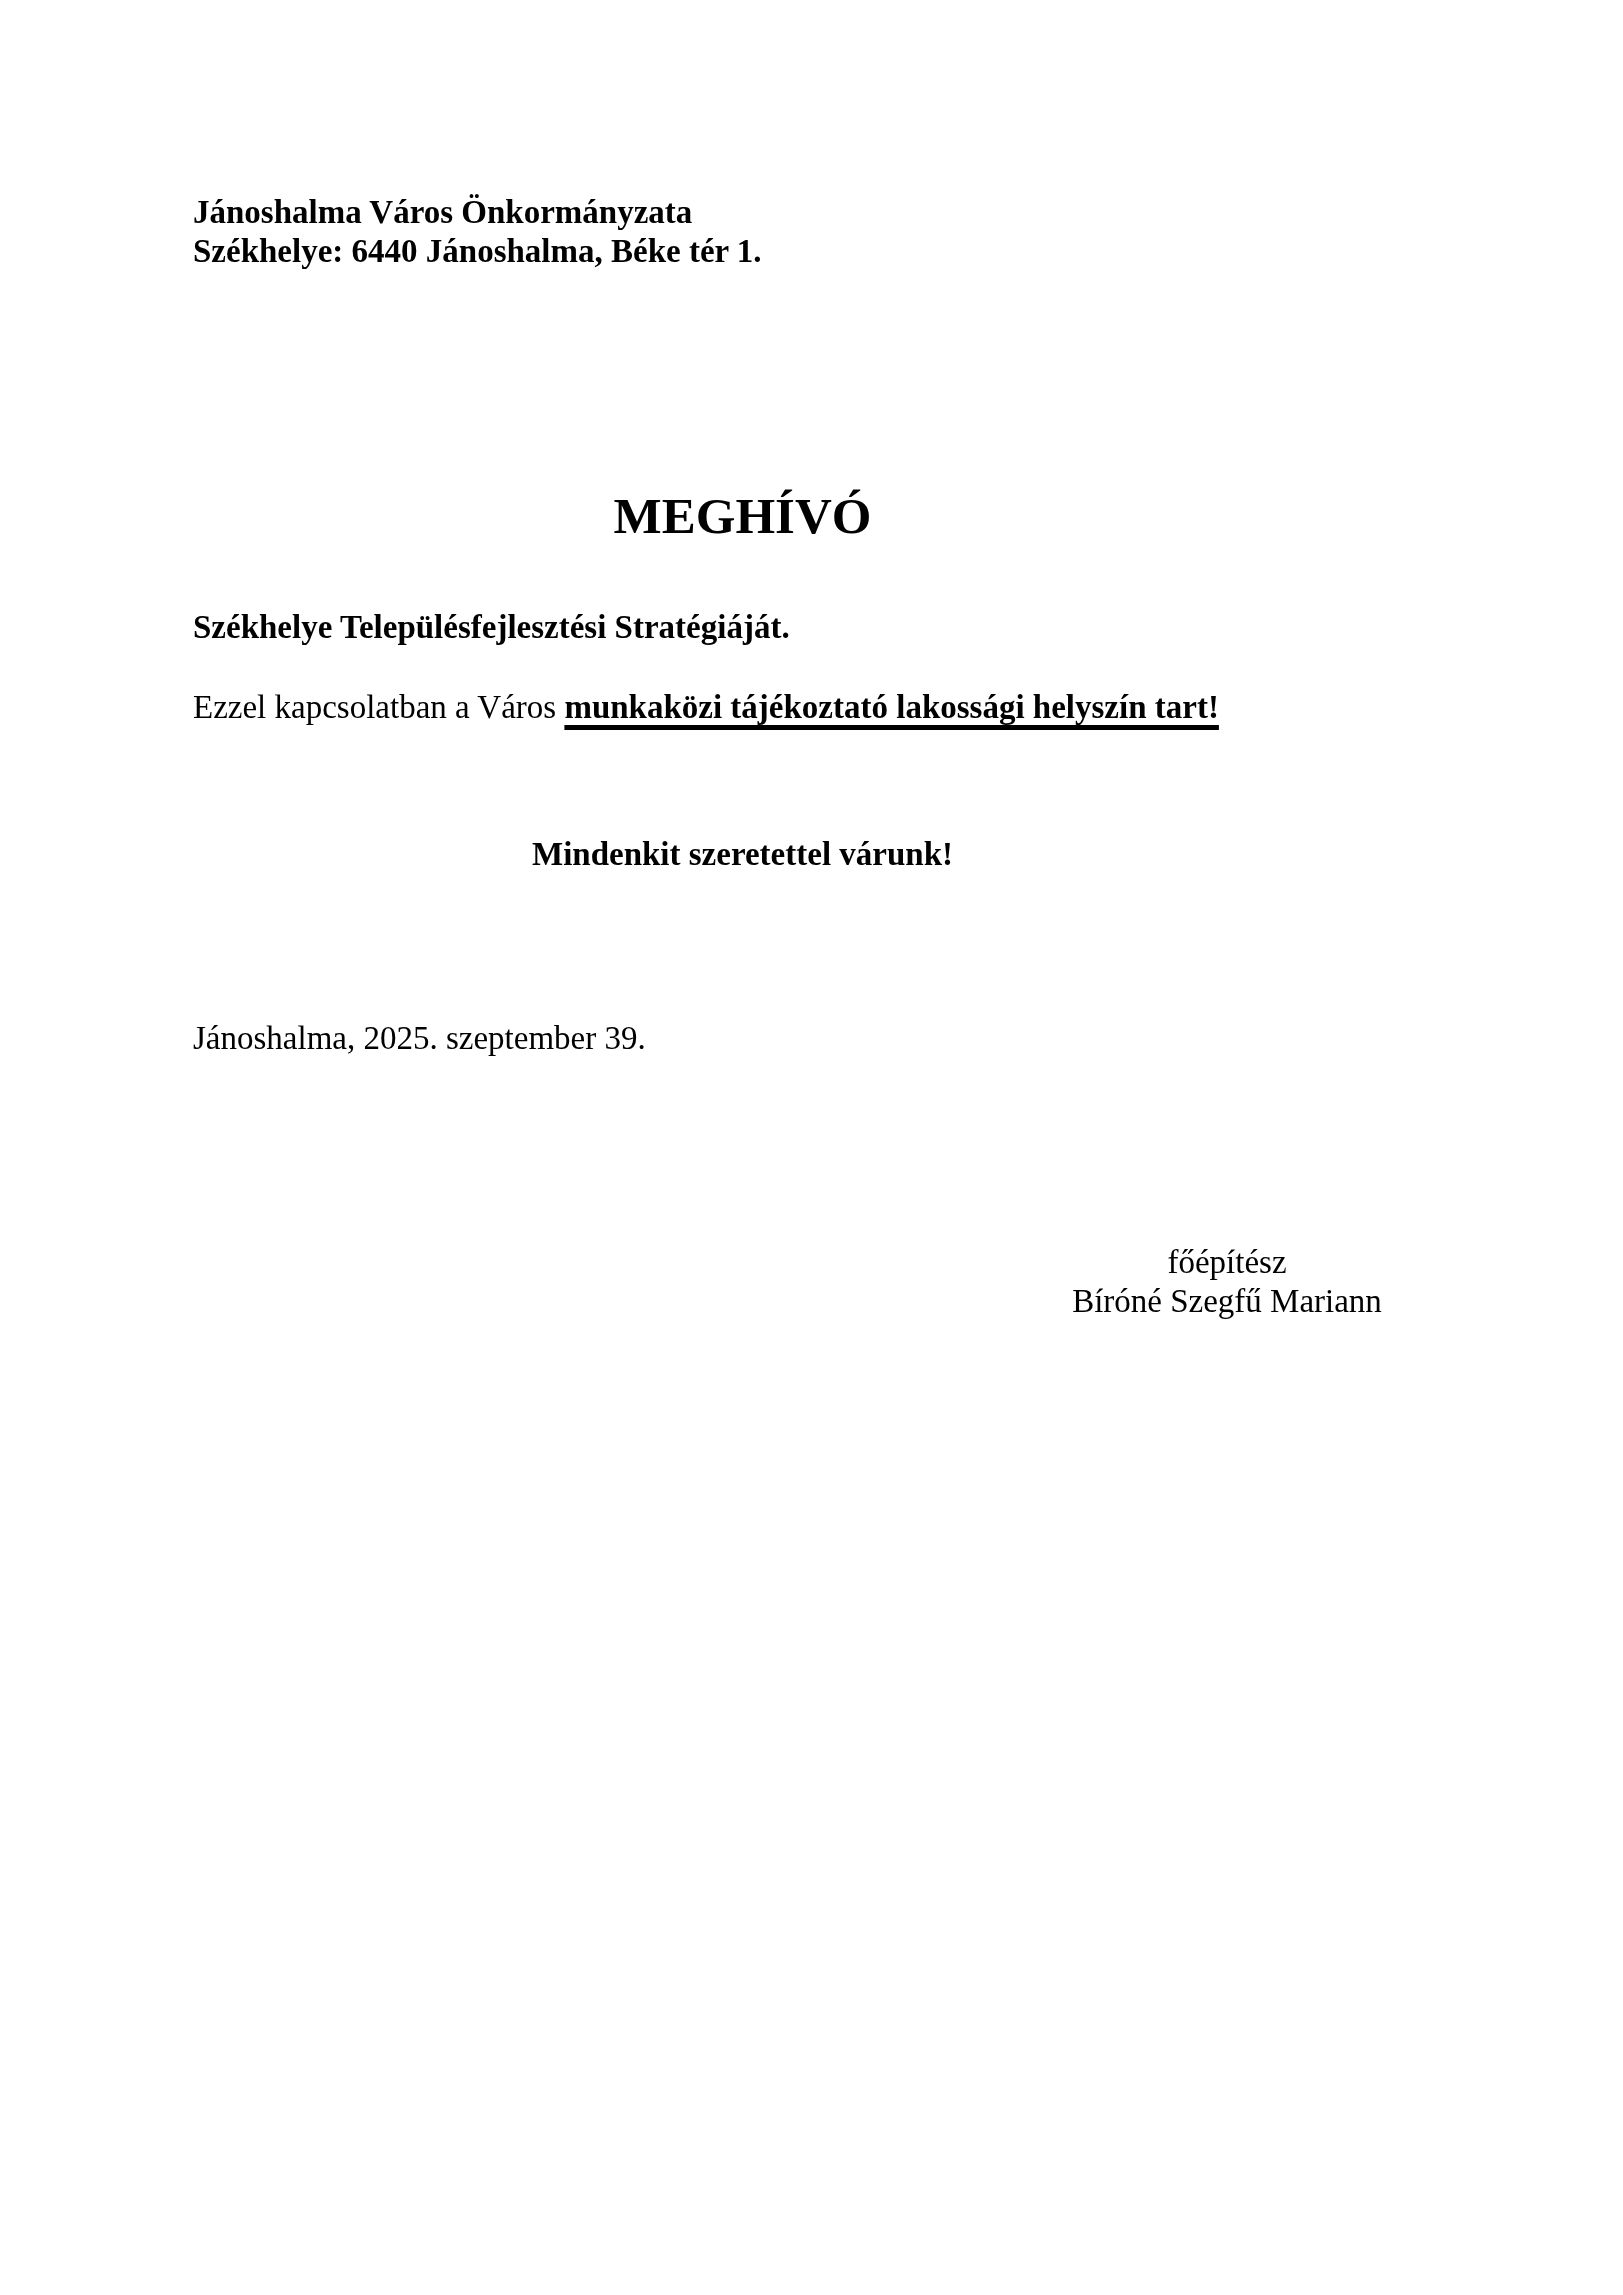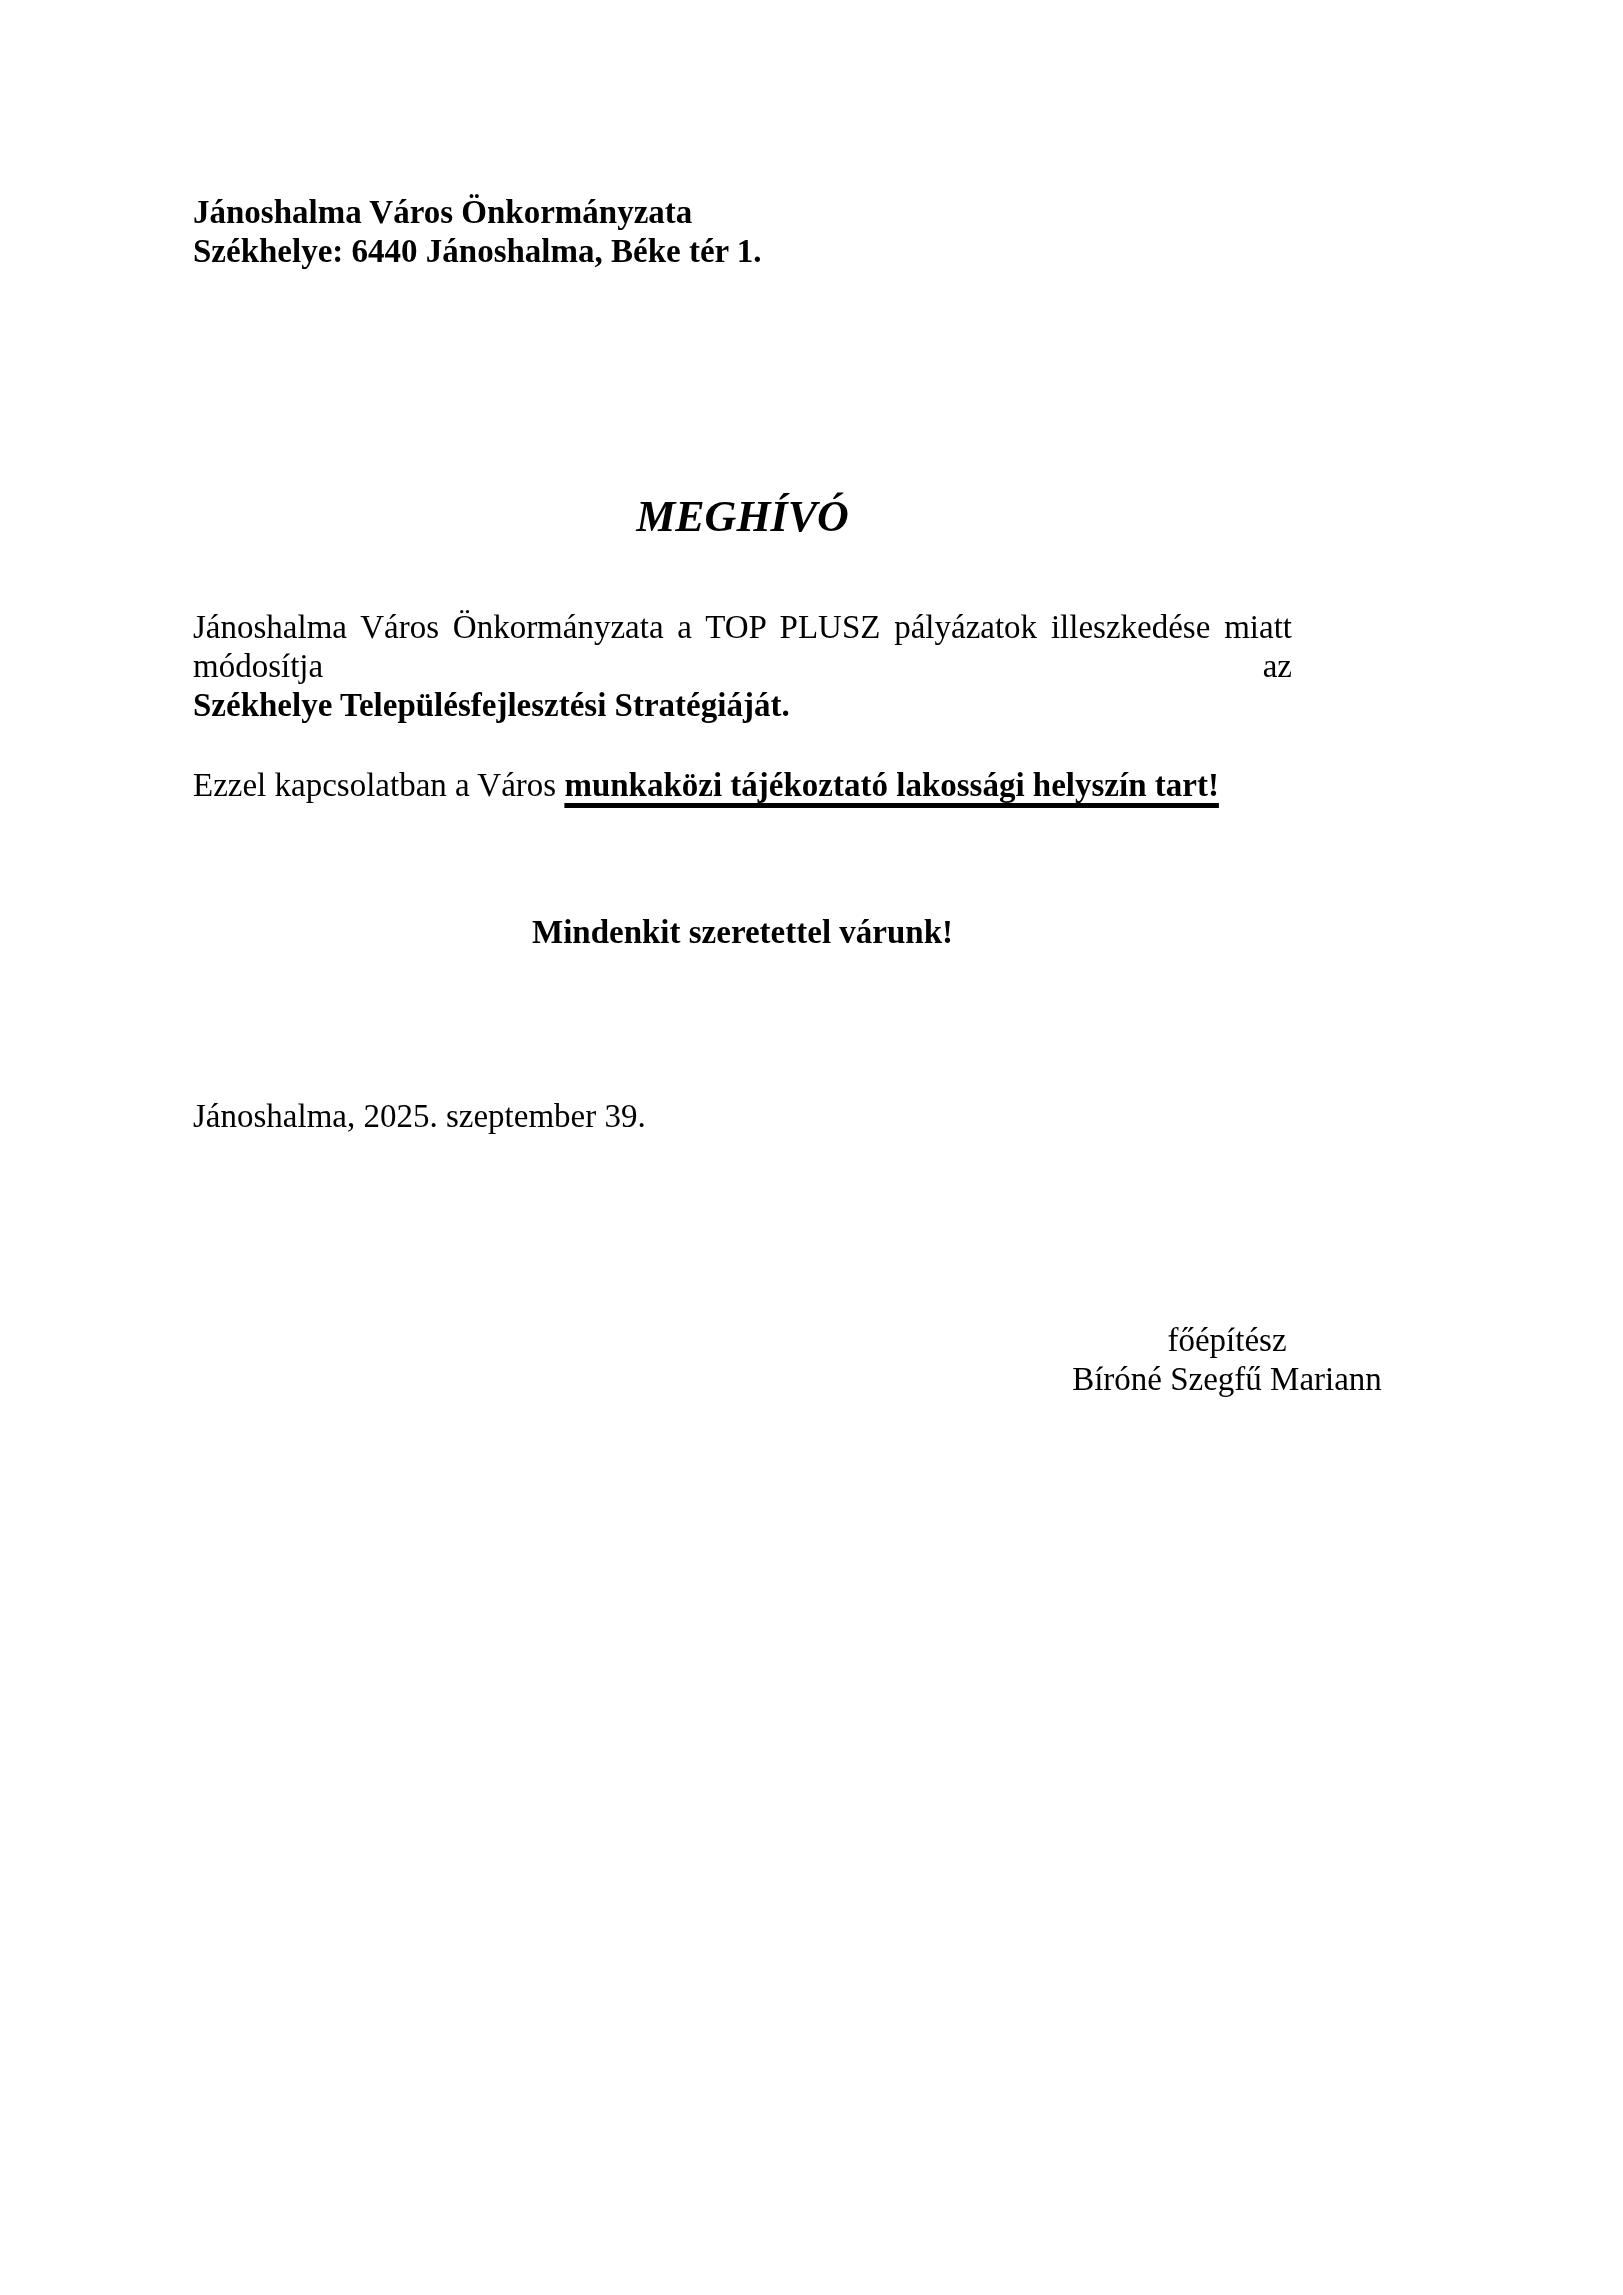--- a/index.html
+++ b/index.html
@@ -32,24 +32,23 @@
     padding-top: 193px;
     font-size: 33px;
     line-height: 39px;
     font-weight: bold;
   }
 
   
   .doc-title {
     margin-top: 213px;
     text-align: center;
-    font-size: 44px;
+    font-size: 51px;
     line-height: 65px;
     font-weight: bold;
-    font-style: italic;
   }
 
   
   .intro { margin-top: 59px; }
   .stretch {
     text-align: justify;
     text-align-last: justify;
   }
 
   .forum-notice { margin-top: 41px; }
@@ -88,21 +87,20 @@
 <div class="page">
 
   <div class="letterhead">
     <div>Jánoshalma Város Önkormányzata</div>
     <div>Székhelye: 6440 Jánoshalma, Béke tér 1.</div>
   </div>
 
   <h1 class="doc-title">MEGHÍVÓ</h1>
 
   <div class="intro body-text">
-    <div class="stretch">Jánoshalma Város Önkormányzata a TOP PLUSZ pályázatok illeszkedése miatt módosítja az</div>
     <div class="bold">Székhelye Településfejlesztési Stratégiáját.</div>
   </div>
 
   <div class="forum-notice body-text">
     <span>Ezzel kapcsolatban a Város </span><span class="emphasis">munkaközi tájékoztató lakossági helyszín tart!</span>
   </div>
 
 
 
   <div class="closing body-text">Mindenkit szeretettel várunk!</div>

